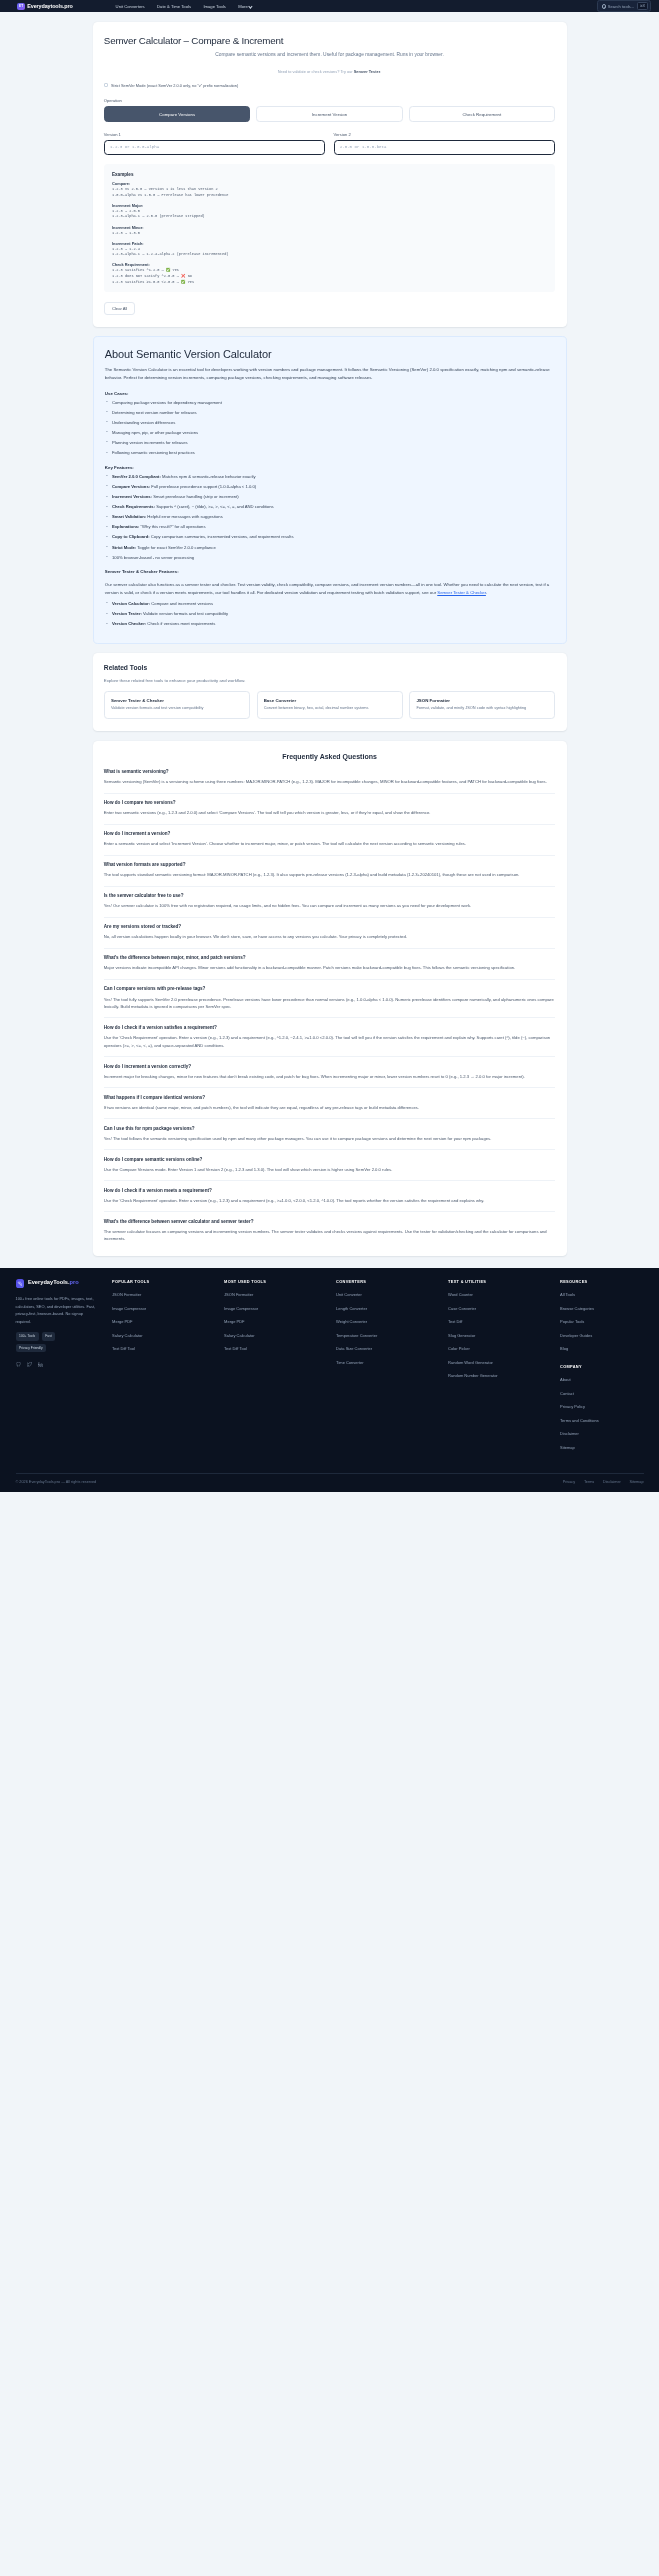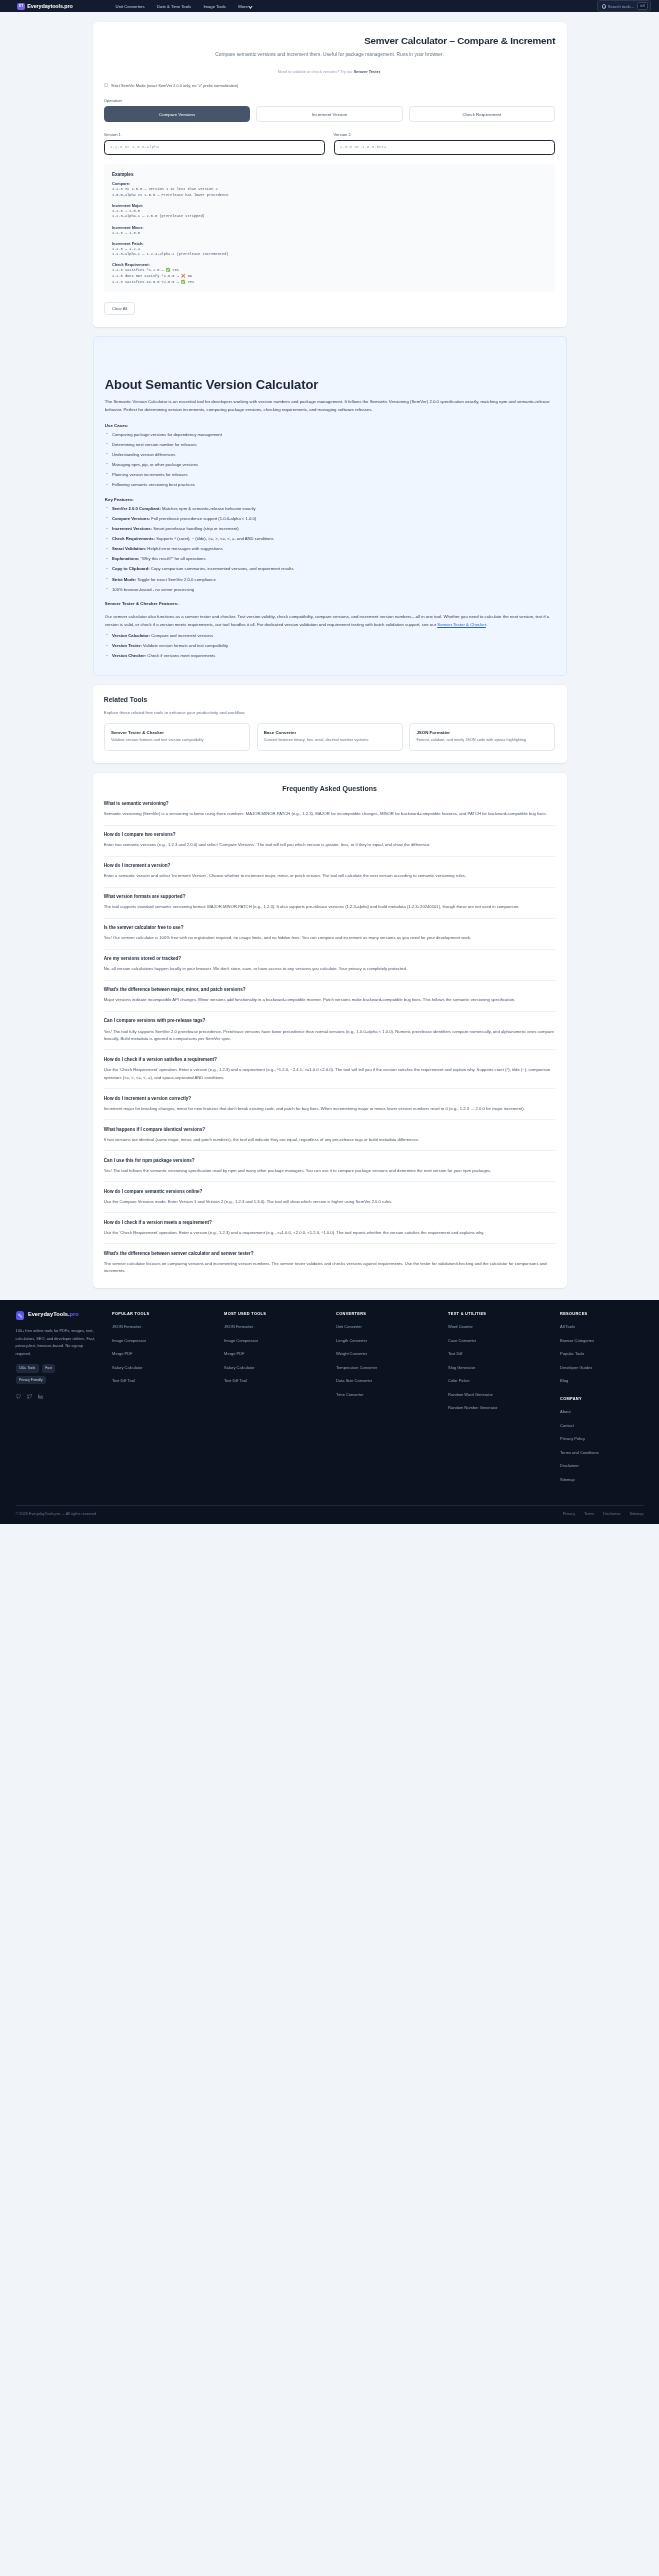--- a/index.html
+++ b/index.html
@@ -71,21 +71,21 @@
   .card {
     background: #ffffff;
     border-radius: 4.6px;
     box-shadow: 0 0.5px 1.5px rgba(15,23,42,.08);
     margin-top: 9.3px;
   }
 
   
   .tool-card { padding: 13.4px 11.3px 12.4px; }
   .tool-title {
-    text-align: right; font-size: 9.8px; font-weight: bold;
+    text-align: left; font-size: 9.8px; font-weight: normal;
     color: #1e293b; letter-spacing: -0.2px;
   }
   .tool-sub {
     text-align: center; font-size: 4.9px; color: #64748b; margin-top: 6.2px;
   }
   .tester-line {
     text-align: center; font-size: 3.9px; color: #94a3b8; margin-top: 11.3px;
   }
   .tester-line b { color: #475569; }
 
@@ -137,21 +137,21 @@
     margin-top: 9.3px; border: 0.5px solid #e2e8f0; background: #fff;
     border-radius: 3.1px; padding: 3.1px 7.2px; font-size: 4.1px; color: #475569;
     cursor: pointer;
   }
 
   
   .about-card {
     background: #eff6ff; border: 0.5px solid #dbeafe; border-radius: 4.6px;
     padding: 10.3px 11.3px 11.3px; margin-top: 9.3px;
   }
-  .about-title { font-size: 13px; font-weight: bold; color: #1e293b; letter-spacing: -0.1px; margin-top: 29px; }
+  .about-title { font-size: 11px; font-weight: normal; color: #1e293b; letter-spacing: -0.1px; }
   .about-para { font-size: 4.3px; color: #334155; line-height: 1.85; margin-top: 6.7px; }
   .about-sub { font-size: 4.4px; font-weight: bold; color: #1e293b; margin-top: 8.2px; }
   ul.about-list { list-style: none; margin-top: 4.1px; }
   ul.about-list li {
     font-size: 4.2px; color: #334155; line-height: 1.55;
     padding-left: 7.2px; position: relative; margin-bottom: 3.6px;
   }
   ul.about-list li::before {
     content: "•"; position: absolute; left: 1.5px; top: -0.5px; color: #64748b; font-size: 4.1px;
   }

